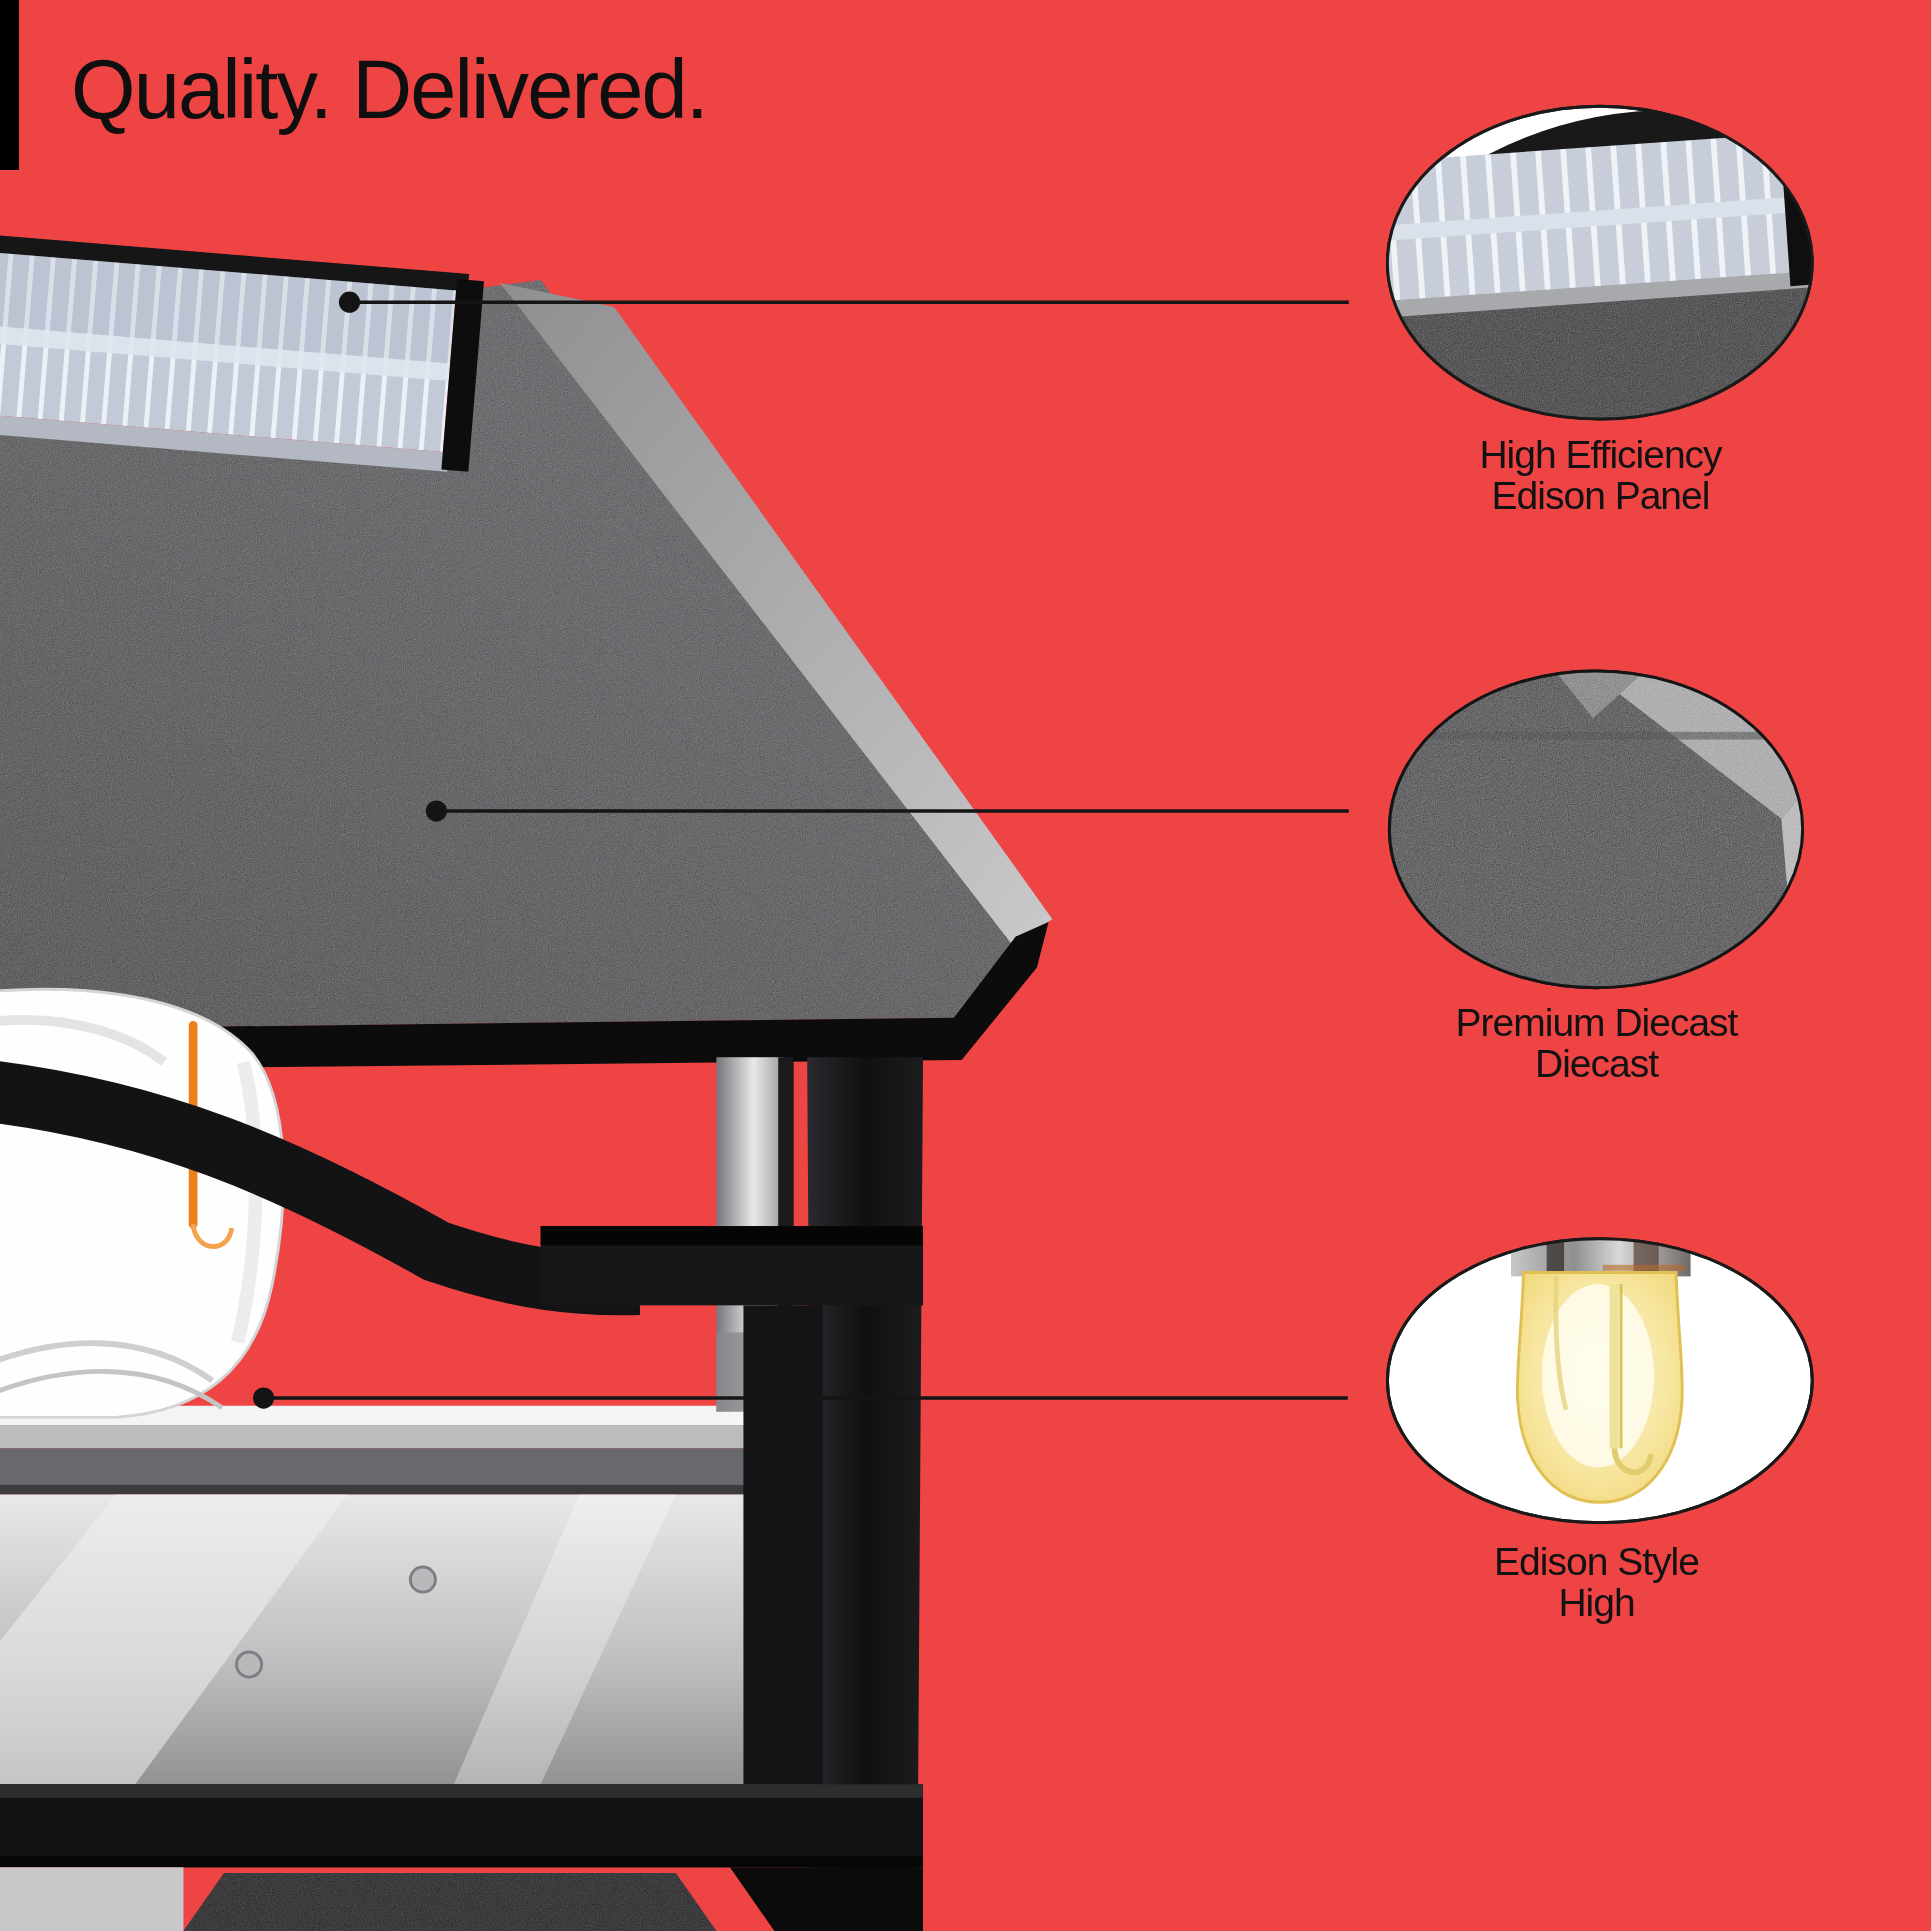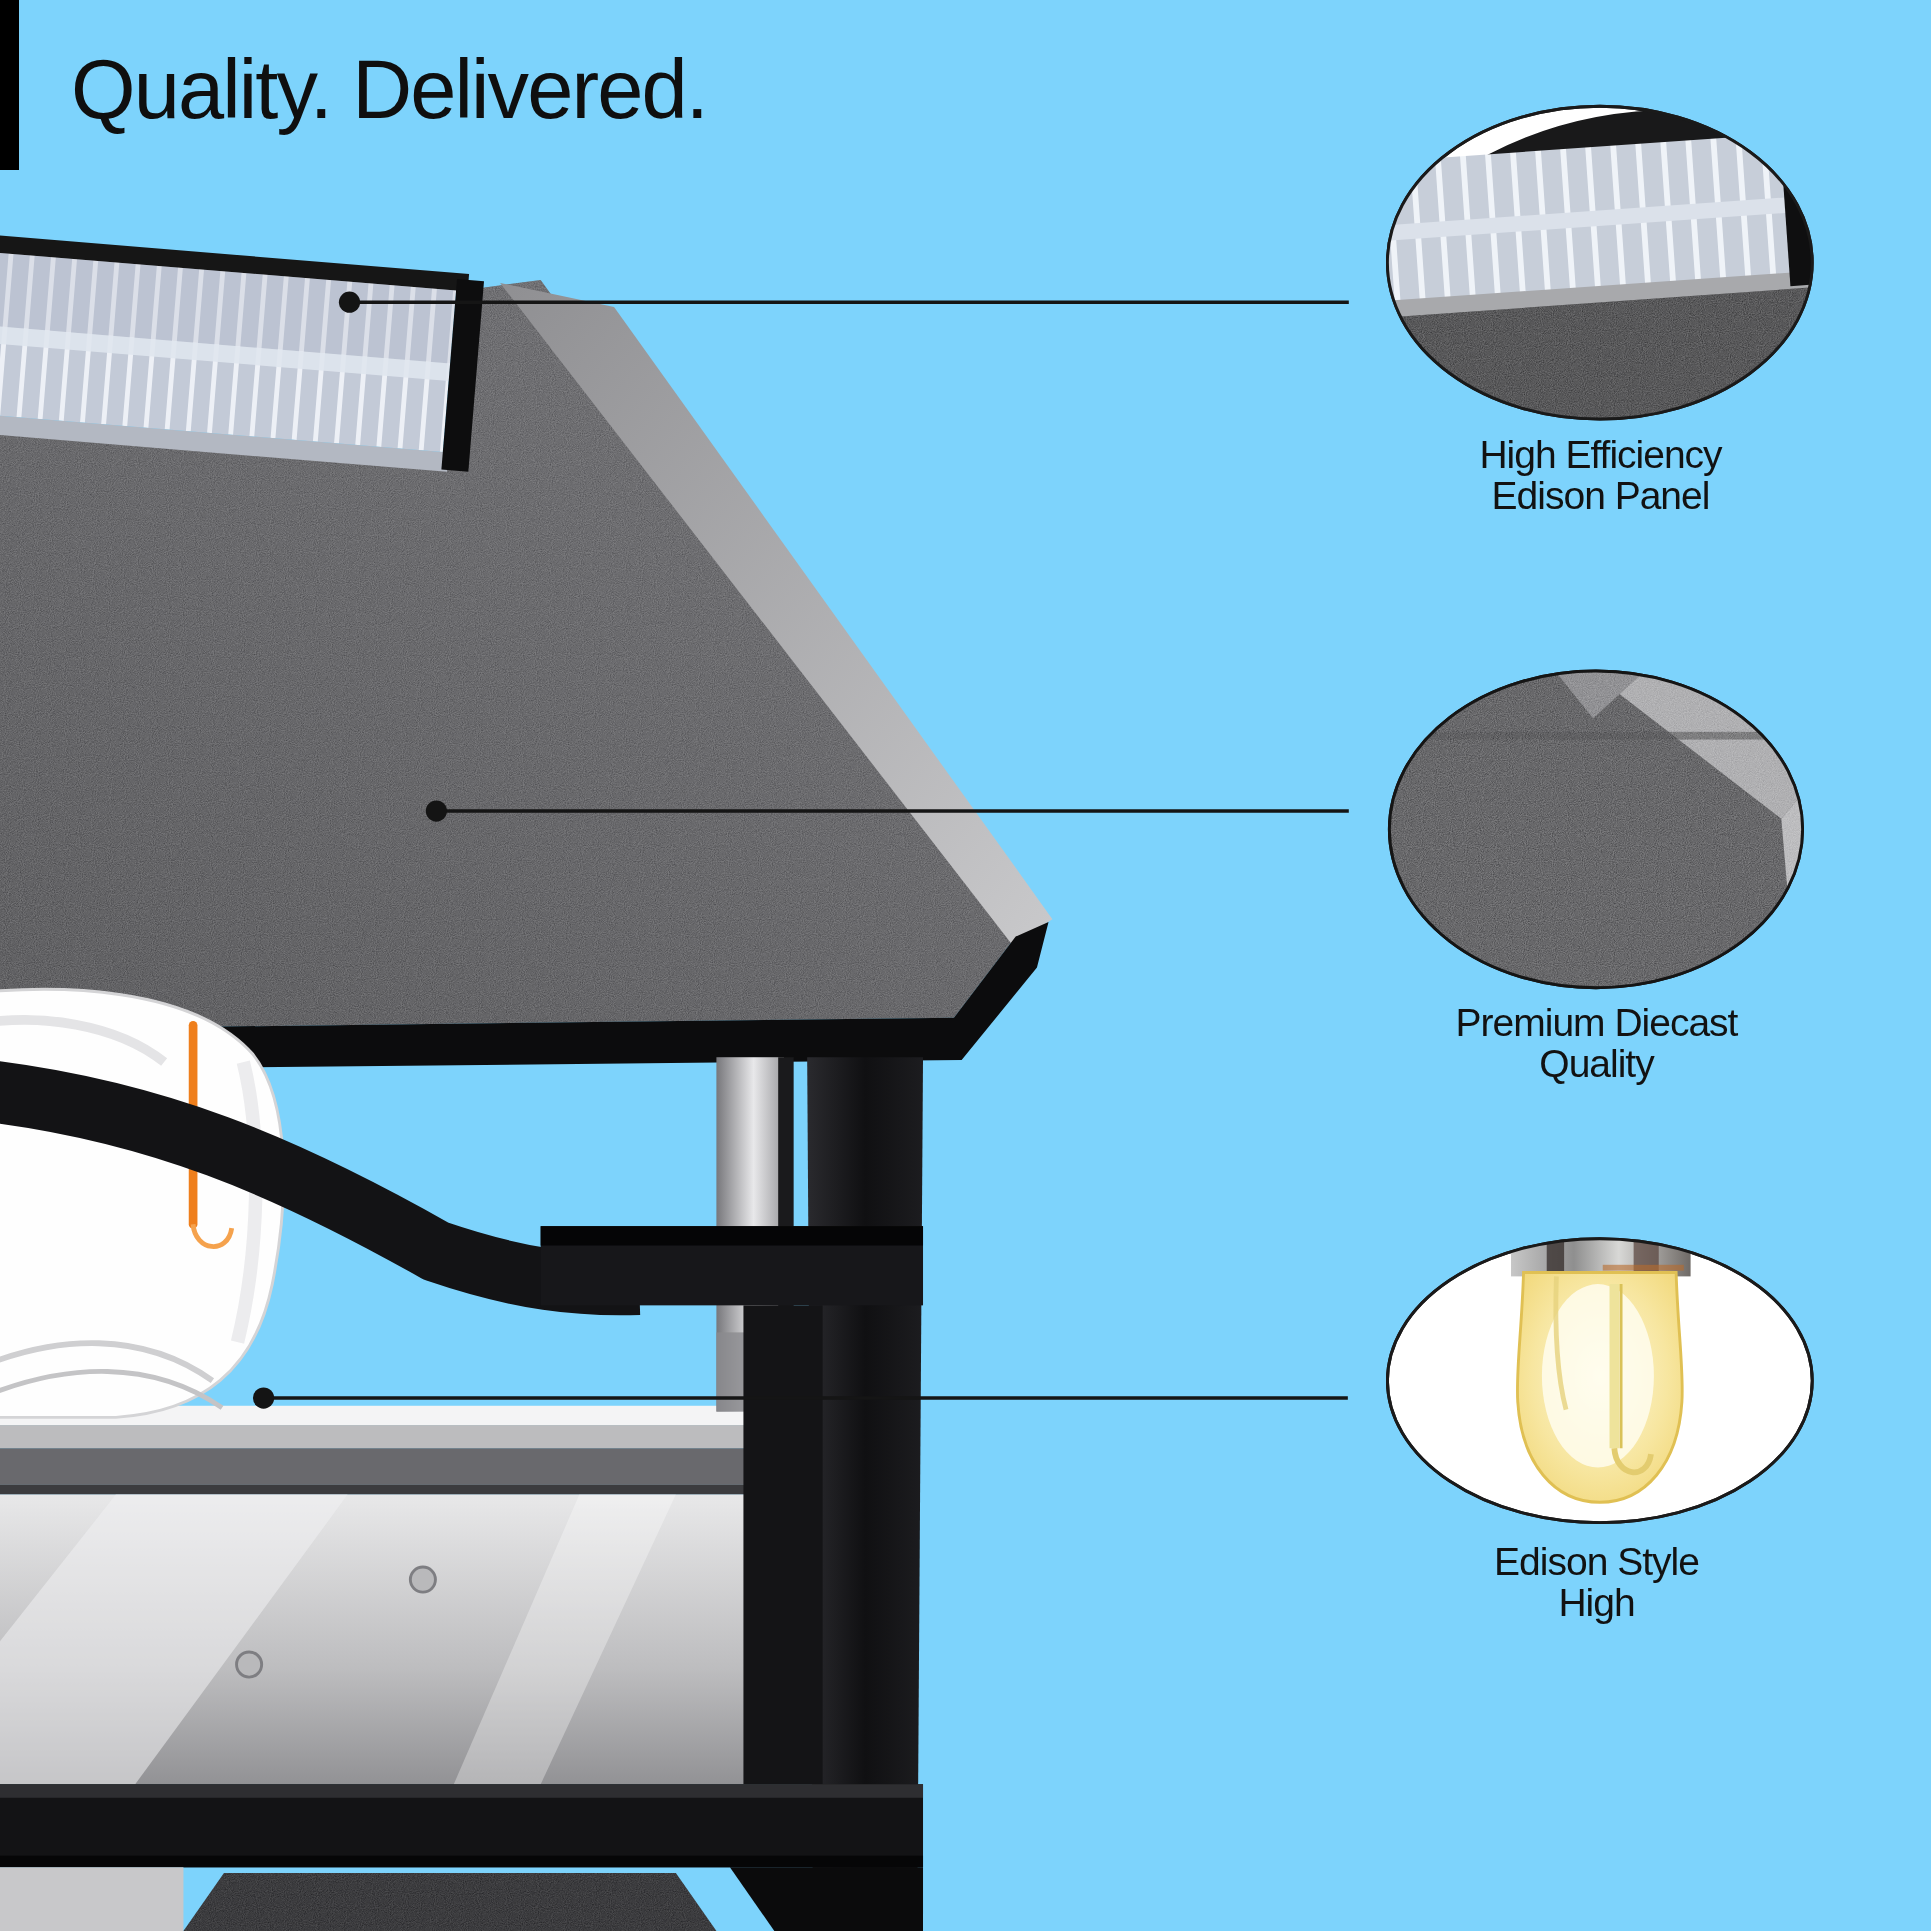--- a/index.html
+++ b/index.html
@@ -1,17 +1,17 @@
 <!DOCTYPE html>
 <html><head>
 <meta charset="utf-8">
 <style>
   html,body{margin:0;padding:0;background:#ffffff;}
   #canvas{
-    position:relative;width:1931px;height:1931px;background:#7dd3fc;overflow:hidden;
+    position:relative;width:1931px;height:1931px;background:#ef4444;overflow:hidden;
     font-family:"Liberation Sans", sans-serif;
   }
   #art{position:absolute;left:0;top:0;width:1931px;height:1931px;}
   .accent-bar{position:absolute;left:0;top:0;width:19.3px;height:170px;background:#000;}
   .page-title{
     position:absolute;left:71px;top:42px;width:1159px;
     font-size:83px;letter-spacing:-1.9px;color:#0f0f0f;font-weight:400;
   }
   .callout-label{
     position:absolute;width:599px;text-align:center;color:#121212;
@@ -226,21 +226,21 @@
 
   <div class="accent-bar"></div>
   <div class="page-title">Quality. Delivered.</div>
 
   <div class="callout-label" id="label-solar">
     <div>High Efficiency</div>
     <div>Edison Panel</div>
   </div>
   <div class="callout-label" id="label-aluminum">
     <div>Premium Diecast</div>
-    <div>Quality</div>
+    <div>Diecast</div>
   </div>
   <div class="callout-label" id="label-bulb">
     <div>Edison Style</div>
     <div>High</div>
   </div>
 
 </div>
 
 
 </body></html>

